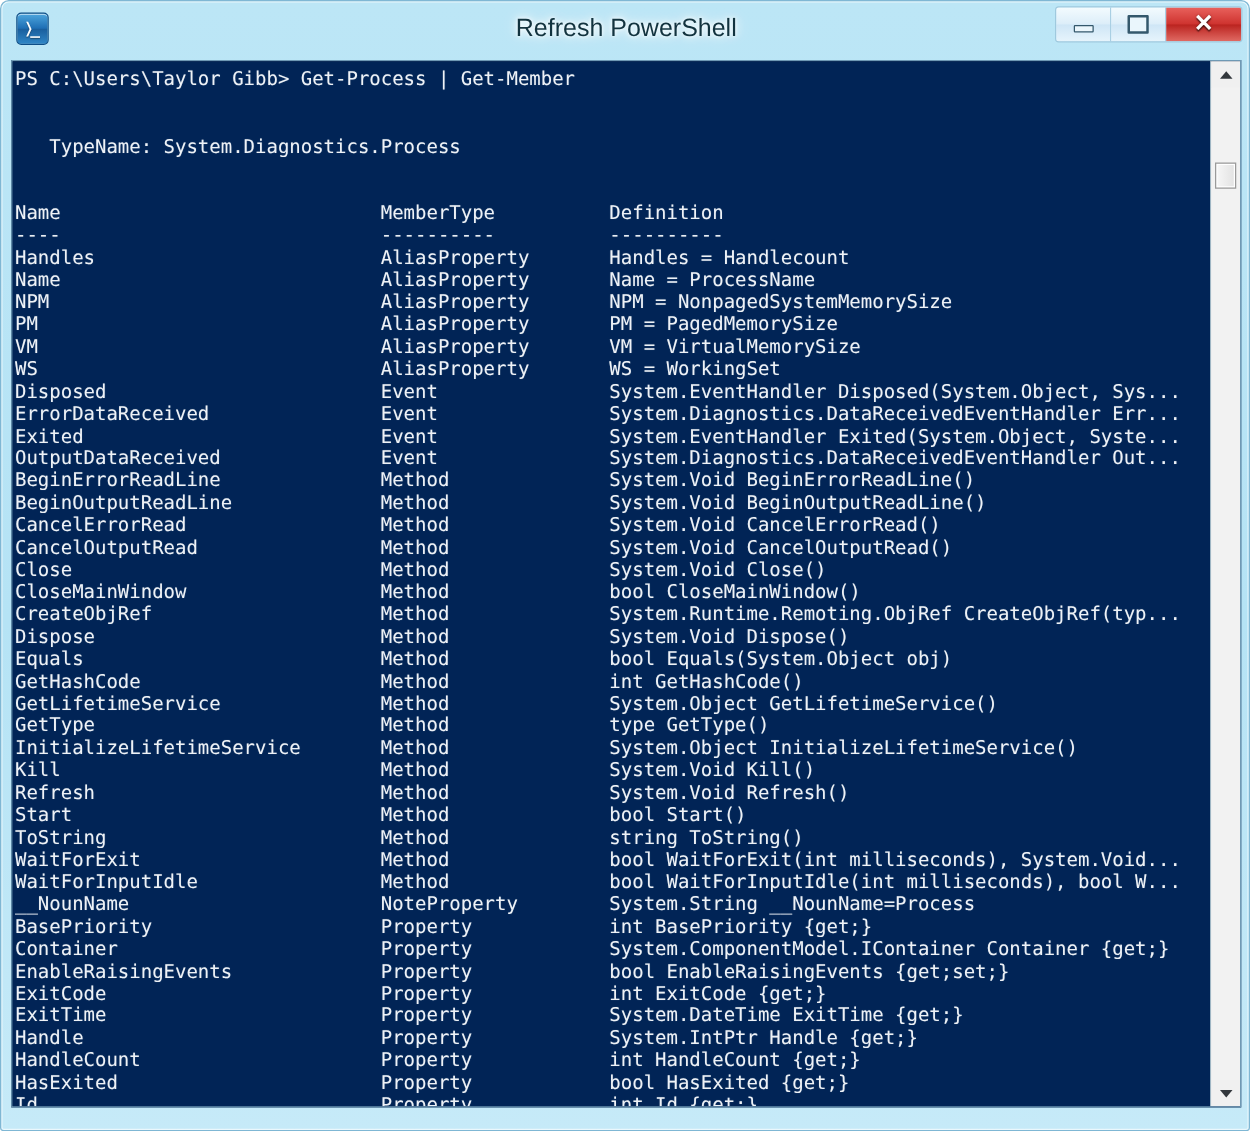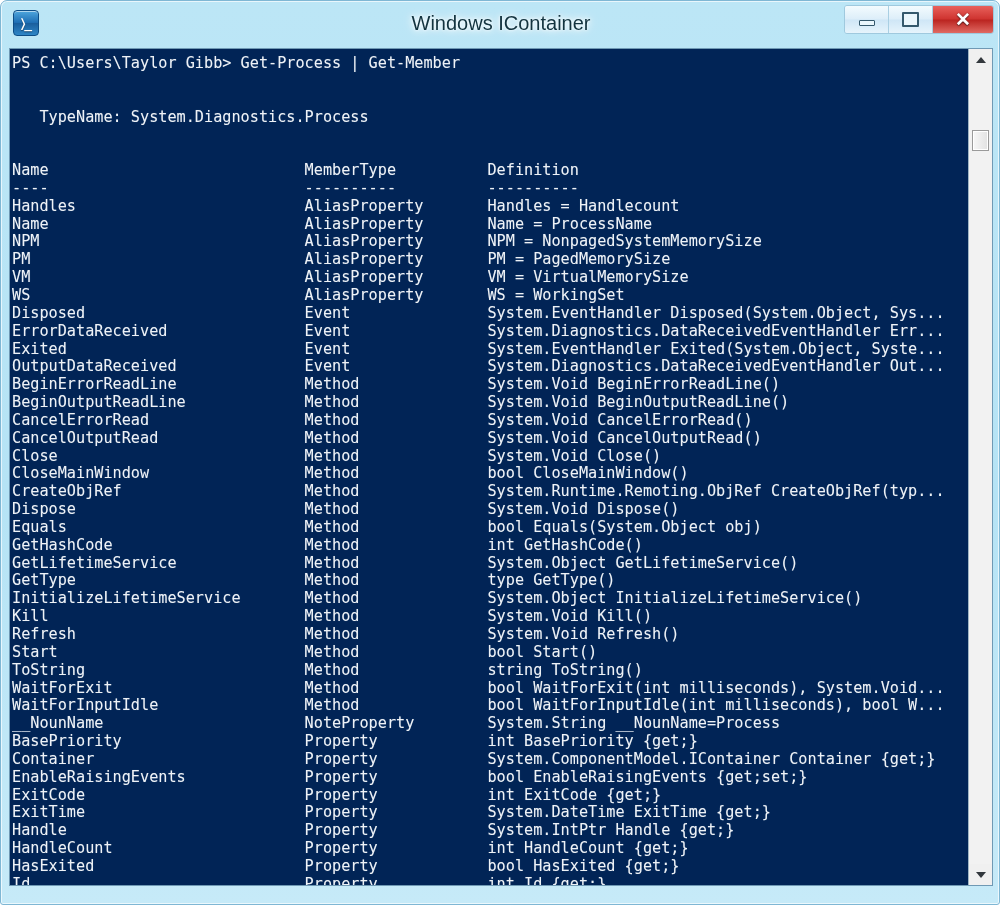--- a/index.html
+++ b/index.html
@@ -218,21 +218,21 @@
 </style>
 </head>
 <body>
 
 <div class="window">
 
   <div class="titlebar">
     <div class="title-icon">
       <div class="glyph">〉_</div>
     </div>
-    <div class="title-text">Windows IContainer</div>
+    <div class="title-text">Refresh PowerShell</div>
 
     <div class="winbtns">
       <div class="winbtn">
         <span class="min-glyph"></span>
       </div>
       <div class="winbtn">
         <span class="max-glyph"></span>
       </div>
       <div class="winbtn close">
         <span class="close-glyph">✕</span>

